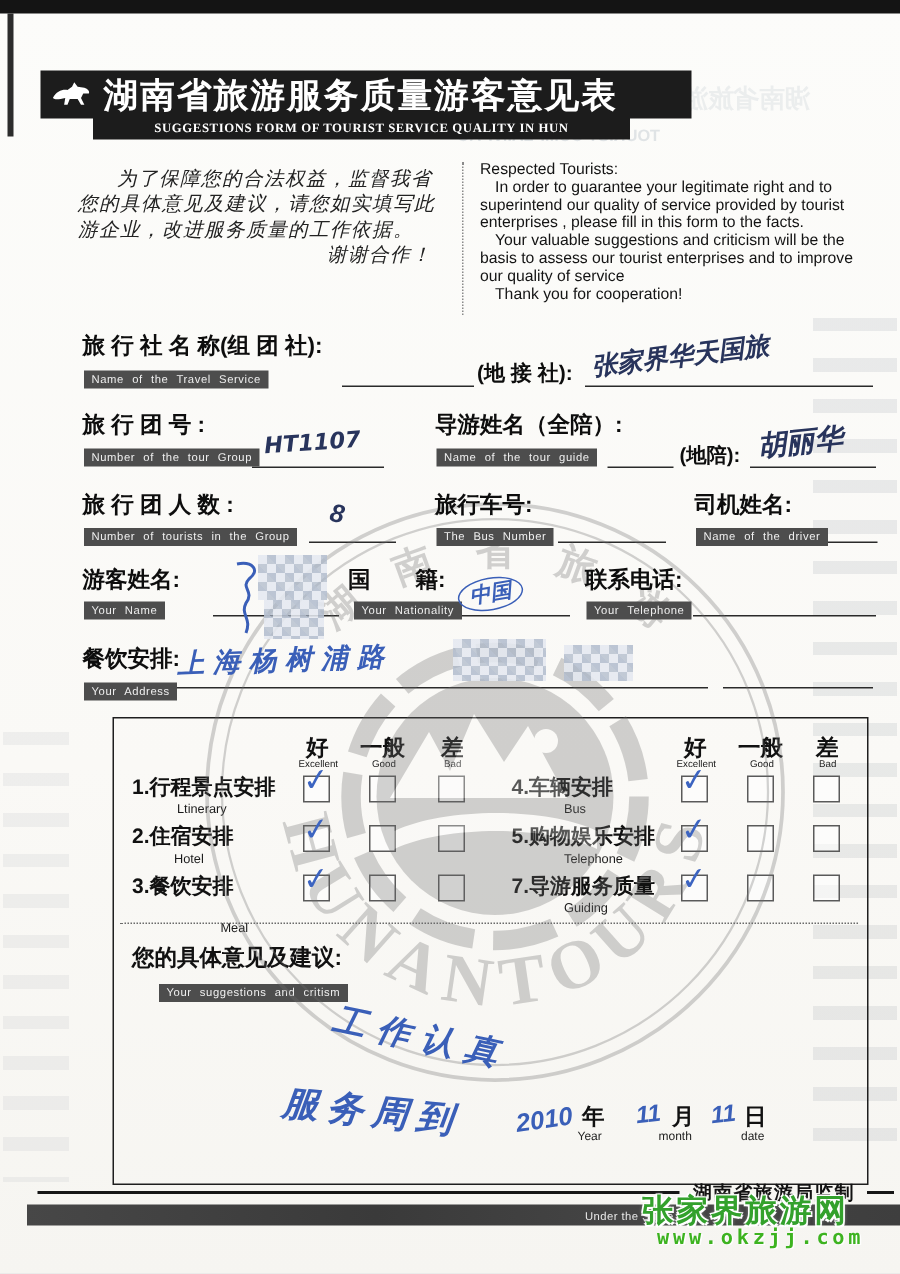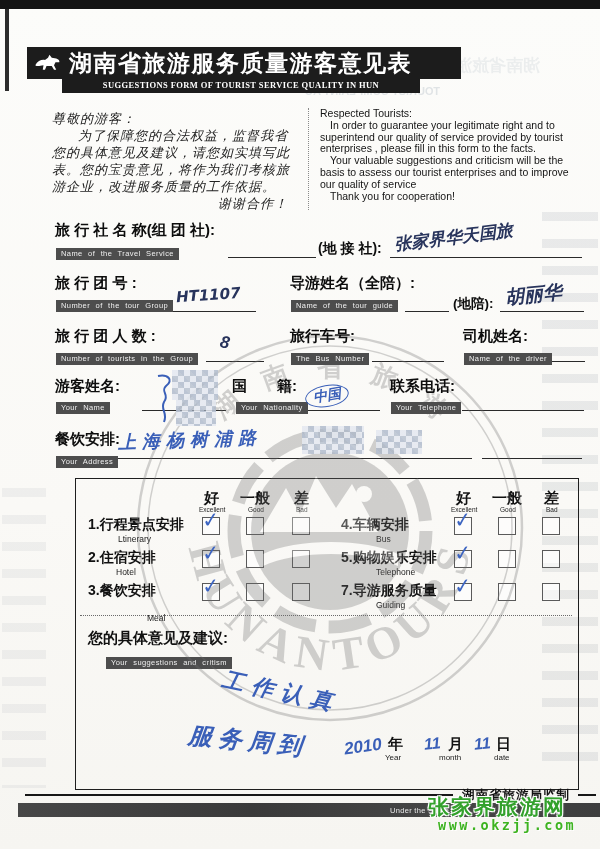--- a/index.html
+++ b/index.html
@@ -81,24 +81,22 @@
     <span style="margin:0 6px 0 5px;display:flex;">
       <svg viewBox="0 0 40 26" width="30" height="20" aria-hidden="true">
         <path fill="#ffffff" d="M3,16 C6,10 12,8 16,9 L20,6 L22,2 L25,6 L31,7 C34,8 36,10 35,12 L30,12 L28,16 L31,22 L28,22 L25,17 L18,17 L16,22 L13,22 L14,16 C9,17 5,18 3,16 Z"></path>
       </svg>
     </span>
     <span class="t">湖南省旅游服务质量游客意见表</span>
   </div>
   <div class="subtitle-bar">SUGGESTIONS FORM OF TOURIST SERVICE QUALITY IN HUN</div>
 
   <div class="abs intro-cn" style="left:52px;top:110px;width:250px;">
-    <div>尊敬的游客：</div>
     <div style="text-indent:26px;">为了保障您的合法权益，监督我省</div>
     <div>您的具体意见及建议，请您如实填写此</div>
-    <div>表。您的宝贵意见，将作为我们考核旅</div>
     <div>游企业，改进服务质量的工作依据。</div>
     <div style="text-align:right;padding-right:14px;">谢谢合作！</div>
   </div>
   <div class="dotted-v" style="left:308px;top:108px;height:102px;"></div>
   <div class="abs intro-en" style="left:320px;top:108px;width:264px;">
     <div>Respected Tourists:</div>
     <div style="text-indent:10px;">In order to guarantee your legitimate right and to superintend our quality of service provided by tourist enterprises , please fill in this form to the facts.</div>
     <div style="text-indent:10px;">Your valuable suggestions and criticism will be the basis to assess our tourist enterprises and to improve our quality of service</div>
     <div style="text-indent:10px;">Thank you for cooperation!</div>
   </div>

